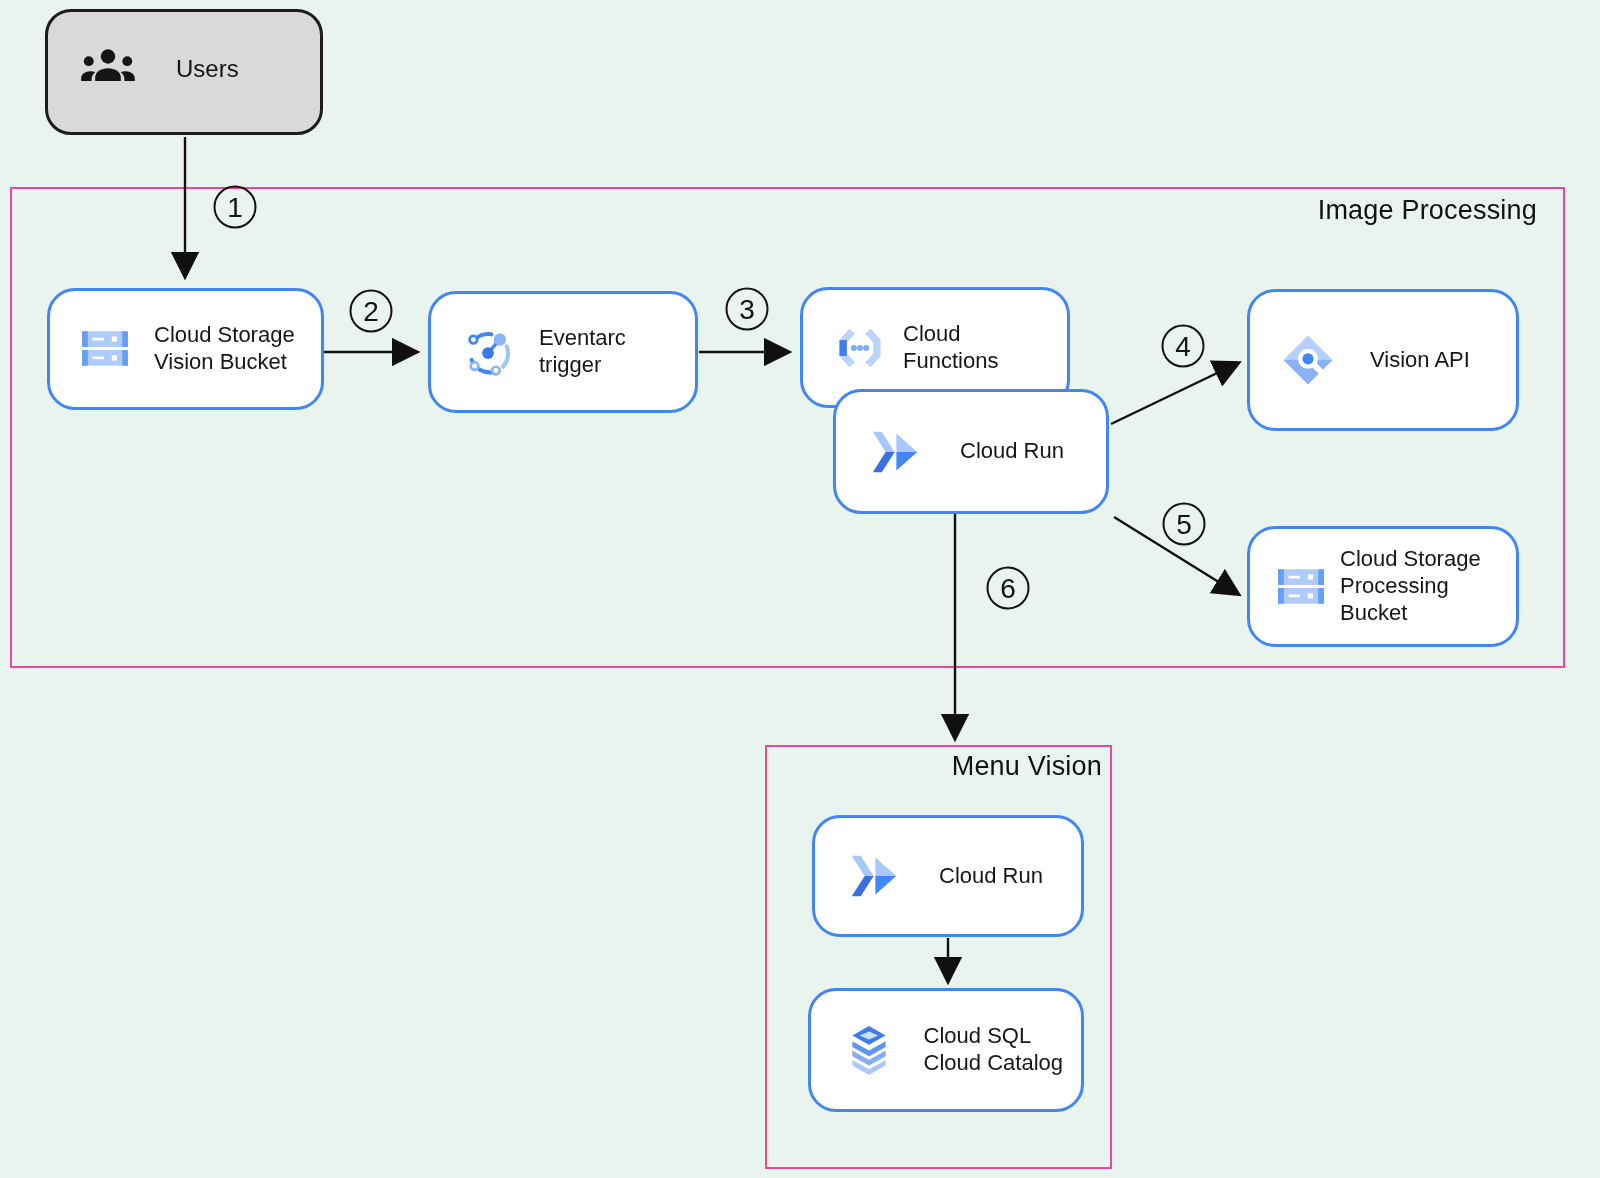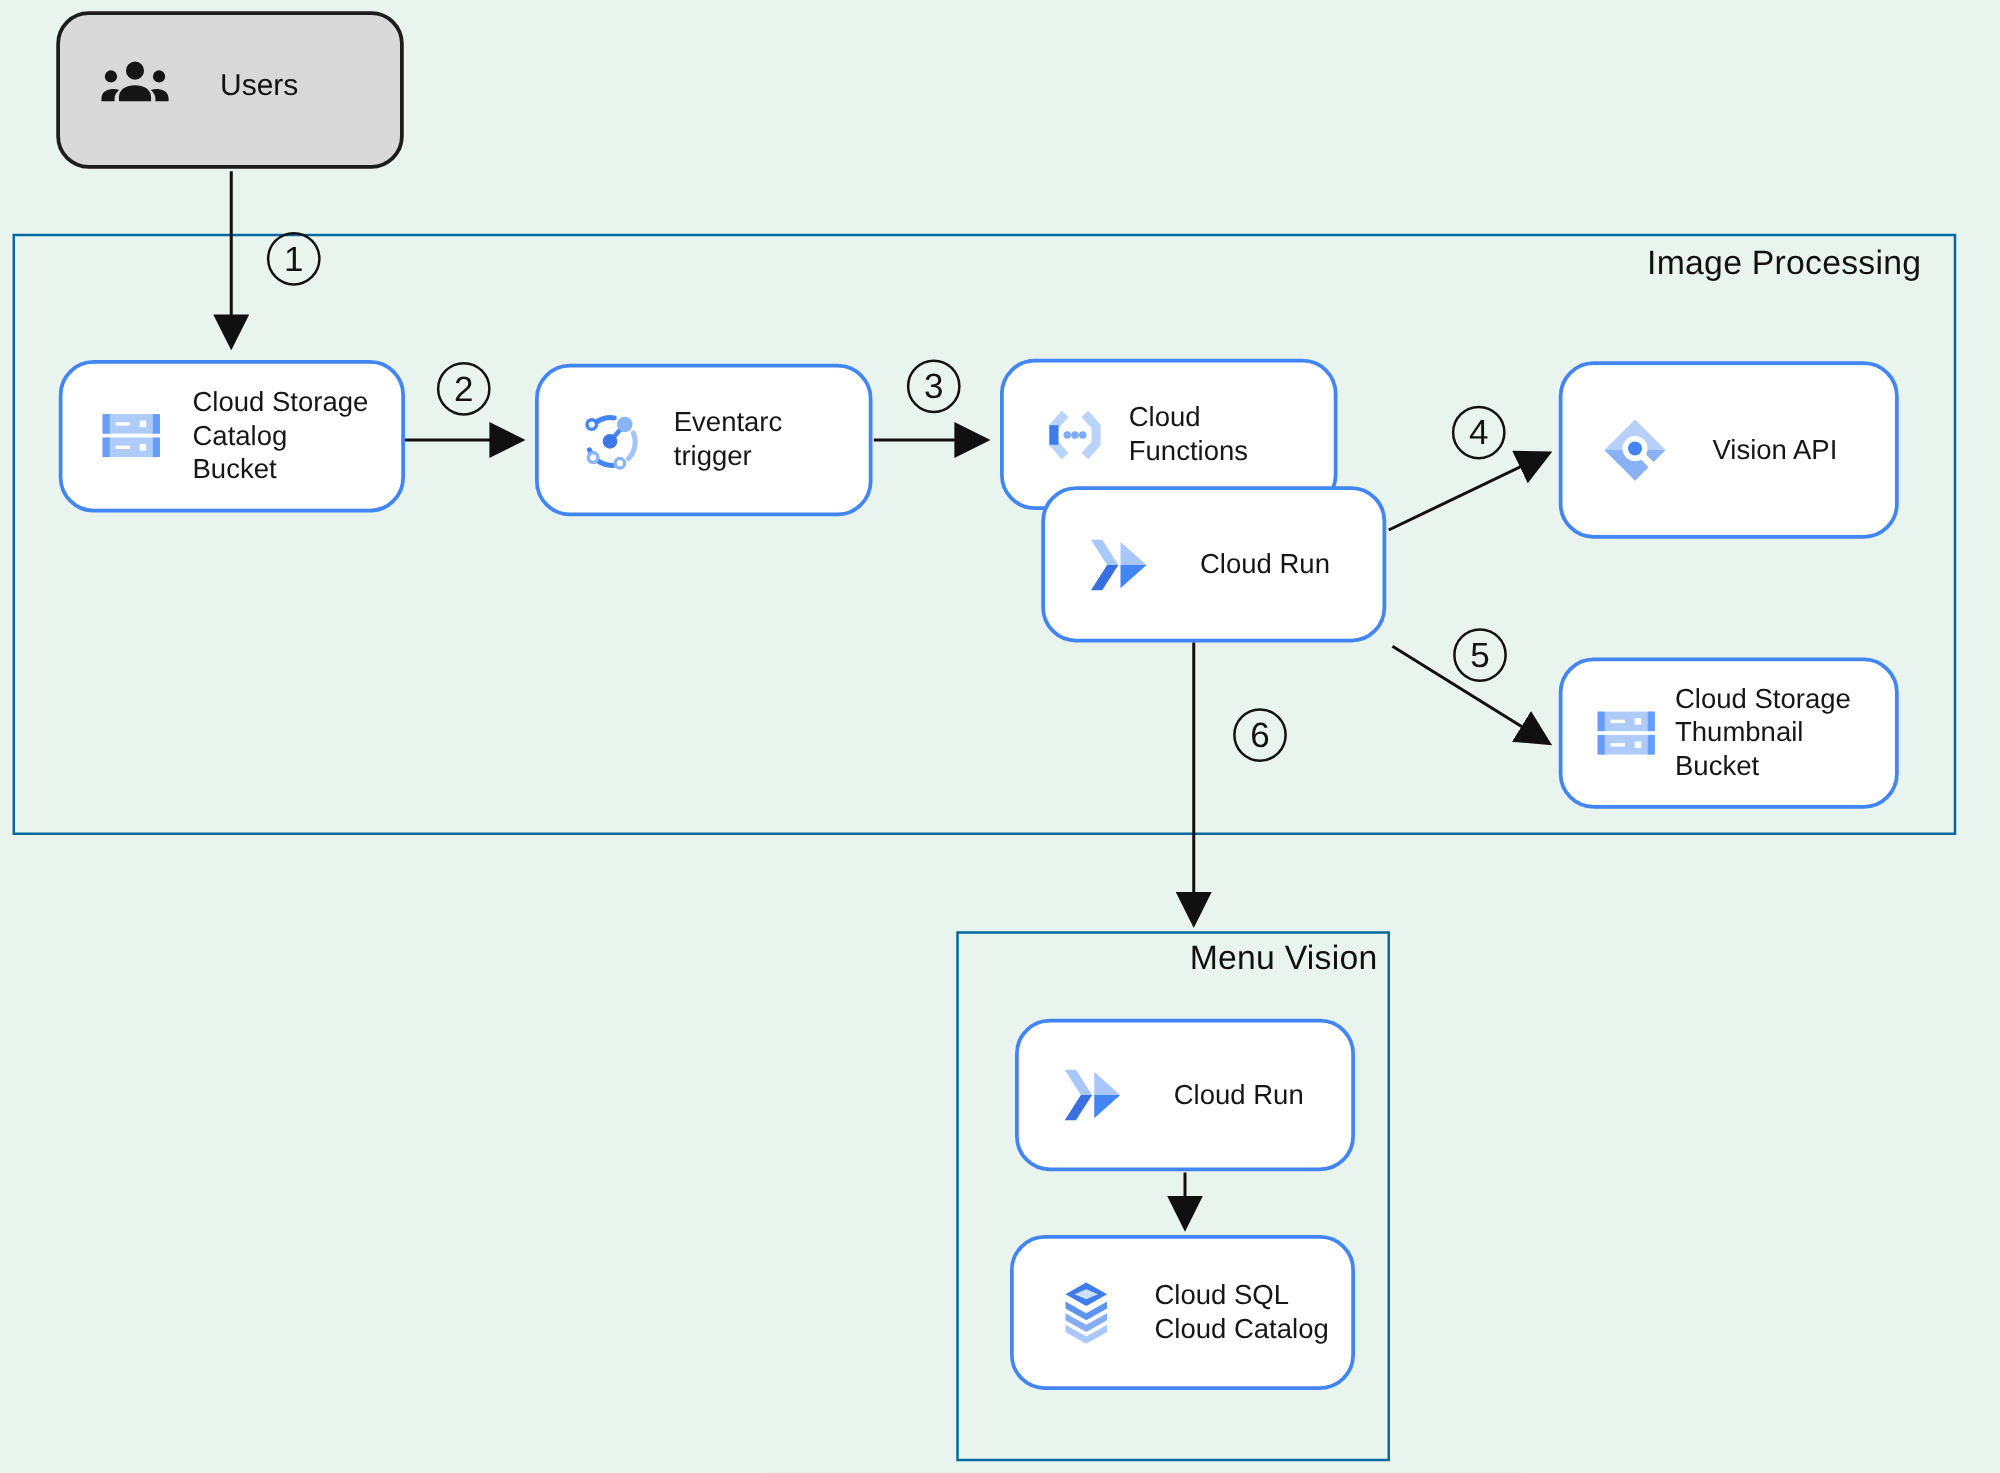--- a/index.html
+++ b/index.html
@@ -9,21 +9,21 @@
   }
   .stage{
     position:relative;
     width:1600px;height:1178px;
     background:#e9f4ee;
     overflow:hidden;
   }
   
   .group-box{
     position:absolute;
-    border:2px solid #0369a1;
+    border:2px solid #ec4899;
     background:transparent;
   }
   .group-title{
     position:absolute;
     top:6px;right:26px;
     font-size:27px;
     color:#111;
     letter-spacing:.2px;
   }
   
@@ -125,21 +125,21 @@
         <rect x="40.5" y="3" width="5.5" height="15" fill="#669df6"></rect>
         <rect x="12" y="9.2" width="11" height="2.6" fill="#ffffff"></rect>
         <rect x="30.5" y="8" width="5" height="5" fill="#ffffff"></rect>
         <rect x="2" y="21" width="44" height="15" fill="#aecbfa"></rect>
         <rect x="2" y="21" width="5.5" height="15" fill="#669df6"></rect>
         <rect x="40.5" y="21" width="5.5" height="15" fill="#669df6"></rect>
         <rect x="12" y="27.2" width="11" height="2.6" fill="#ffffff"></rect>
         <rect x="30.5" y="26" width="5" height="5" fill="#ffffff"></rect>
       </svg>
     </span>
-    <span class="label"><span>Cloud Storage</span><br><span>Catalog Bucket</span></span>
+    <span class="label"><span>Cloud Storage</span><br><span>Vision Bucket</span></span>
   </div>
 
   <div class="node z1" style="left:800px;top:287px;width:270px;height:121px;gap:16px;">
     <span class="icon">
       <svg width="54" height="42" viewBox="0 0 48 36">
         <polyline points="17,3 9,12 9,24 17,33" stroke="#b9d3fb" stroke-width="6.5" fill="none"></polyline>
         <line x1="9" y1="11" x2="9" y2="25" stroke="#3e7de9" stroke-width="6.5"></line>
         <polyline points="31,3 39,12 39,24 31,33" stroke="#b9d3fb" stroke-width="6.5" fill="none"></polyline>
         <circle cx="18.5" cy="18" r="2.7" fill="#7fabf7"></circle>
         <circle cx="24" cy="18" r="2.7" fill="#7fabf7"></circle>
@@ -199,21 +199,21 @@
         <rect x="40.5" y="3" width="5.5" height="15" fill="#669df6"></rect>
         <rect x="12" y="9.2" width="11" height="2.6" fill="#ffffff"></rect>
         <rect x="30.5" y="8" width="5" height="5" fill="#ffffff"></rect>
         <rect x="2" y="21" width="44" height="15" fill="#aecbfa"></rect>
         <rect x="2" y="21" width="5.5" height="15" fill="#669df6"></rect>
         <rect x="40.5" y="21" width="5.5" height="15" fill="#669df6"></rect>
         <rect x="12" y="27.2" width="11" height="2.6" fill="#ffffff"></rect>
         <rect x="30.5" y="26" width="5" height="5" fill="#ffffff"></rect>
       </svg>
     </span>
-    <span class="label"><span>Cloud Storage</span><br><span>Thumbnail Bucket</span></span>
+    <span class="label"><span>Cloud Storage</span><br><span>Processing Bucket</span></span>
   </div>
 
   <div class="group-box" style="left:765px;top:745px;width:343px;height:420px;">
     <span class="group-title" style="right:8px;top:4px;">Menu Vision</span>
   </div>
 
   <div class="node" style="left:812px;top:815px;width:272px;height:122px;gap:40px;">
     <span class="icon">
       <svg width="54" height="46" viewBox="0 0 48 40">
         <polygon points="6,2 14,2 25.5,20 17.5,20" fill="#a8c7fa"></polygon>

